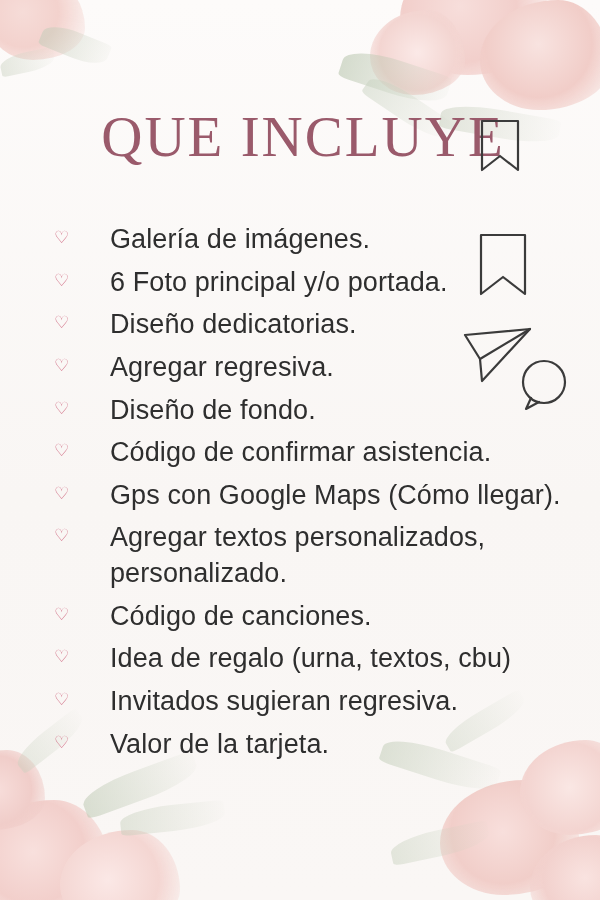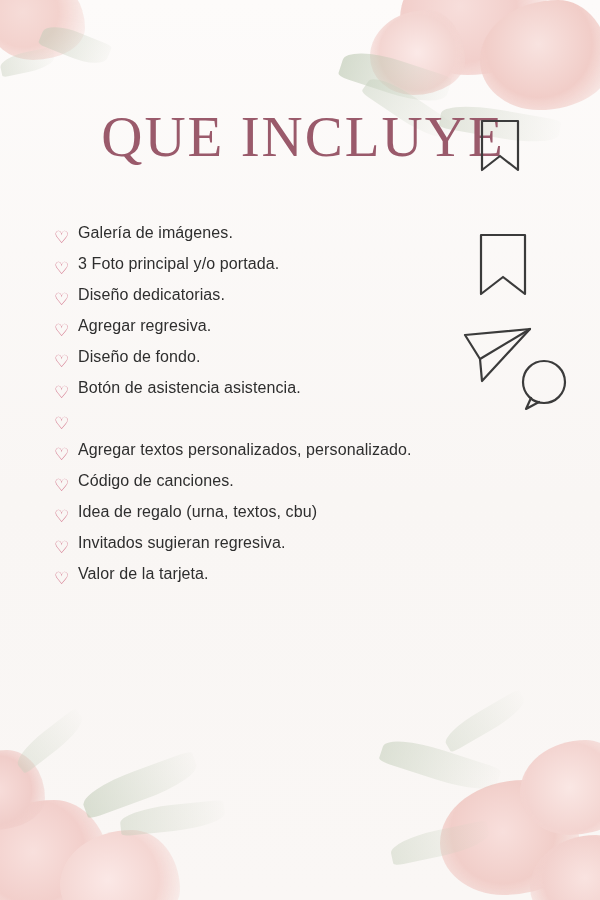--- a/index.html
+++ b/index.html
@@ -86,24 +86,25 @@
   .heart {
     flex: 0 0 auto;
     width: 24px;
     margin-top: 7px;
     color: #d4798e;
     font-size: 17px;
     line-height: 1;
   }
   .item-text {
     font-family: "Liberation Sans", sans-serif;
-    font-size: 16px;
+    font-size: 27px;
     color: #2e2e2e;
     line-height: 1.32;
     letter-spacing: 0.1px;
+    margin-left: 32px;
   }
 </style>
 </head>
 <body>
 
 <div class="page">
 
   <div class="deco" id="deco-top-left">
     <div class="petal" style="left:10px; top:10px; width:95px; height:80px; background:radial-gradient(circle at 35% 40%, #f6dcd8 0%, #f3d2cd 45%, rgba(243,210,205,0.25) 85%);"></div>
     <div class="leaf" style="left:60px; top:62px; width:70px; height:26px; background:linear-gradient(90deg, rgba(196,205,186,0.55), rgba(196,205,186,0.08)); transform:rotate(22deg);"></div>
@@ -170,45 +171,46 @@
 
   <div class="list">
 
     <div class="item">
       <span class="heart">♡</span>
       <span class="item-text">Galería de imágenes.</span>
     </div>
 
     <div class="item">
       <span class="heart">♡</span>
-      <span class="item-text">3 Foto principal y/o portada.</span>
+      <span class="item-text">6 Foto principal y/o portada.</span>
     </div>
 
     <div class="item">
       <span class="heart">♡</span>
       <span class="item-text">Diseño dedicatorias.</span>
     </div>
 
     <div class="item">
       <span class="heart">♡</span>
       <span class="item-text">Agregar regresiva.</span>
     </div>
 
     <div class="item">
       <span class="heart">♡</span>
       <span class="item-text">Diseño de fondo.</span>
     </div>
 
     <div class="item">
       <span class="heart">♡</span>
-      <span class="item-text">Botón de asistencia asistencia.</span>
-    </div>
-
-    <div class="item">
-      <span class="heart">♡</span>
+      <span class="item-text">Código de confirmar asistencia.</span>
+    </div>
+
+    <div class="item">
+      <span class="heart">♡</span>
+      <span class="item-text">Gps con Google Maps (Cómo llegar).</span>
     </div>
 
     <div class="item">
       <span class="heart">♡</span>
       <span class="item-text">Agregar textos personalizados, personalizado.</span>
     </div>
 
     <div class="item">
       <span class="heart">♡</span>
       <span class="item-text">Código de canciones.</span>

